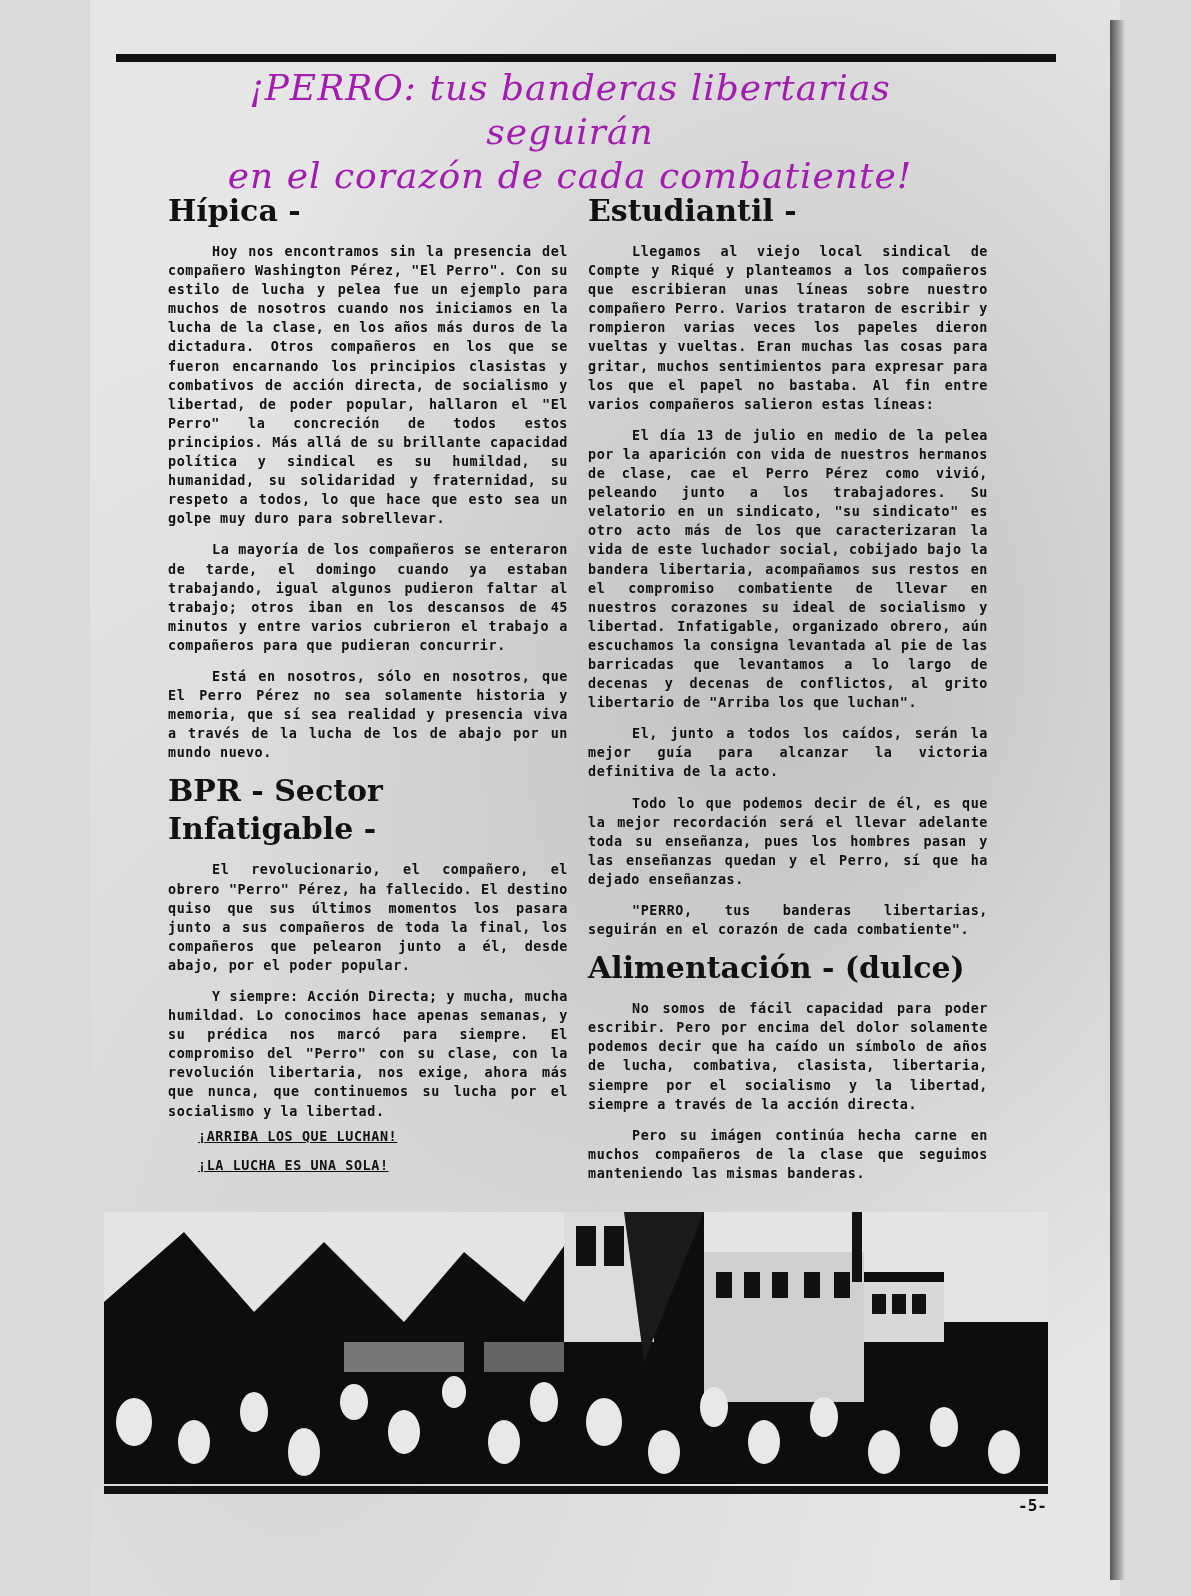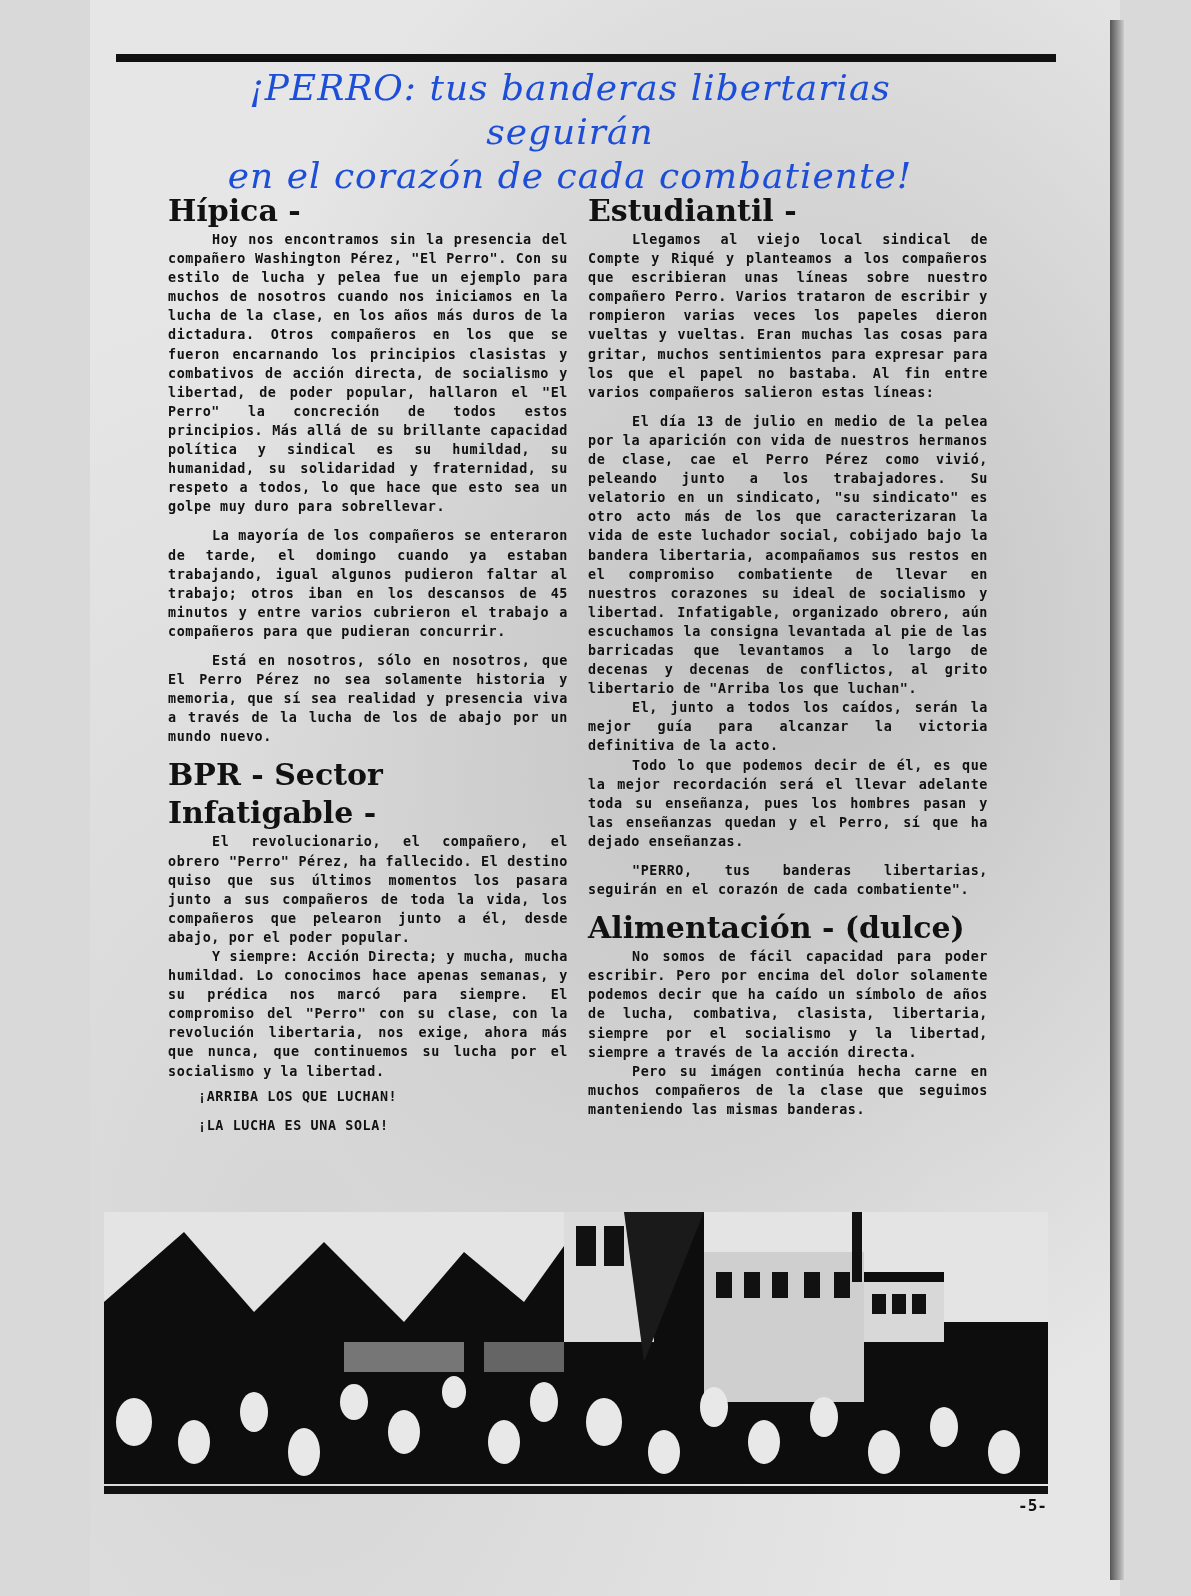--- a/index.html
+++ b/index.html
@@ -23,37 +23,37 @@
   }
   .top-rule {
     position:absolute; left:116px; top:54px; width:940px; height:8px; background:#111;
   }
   .bottom-rule {
     position:absolute; left:104px; top:1486px; width:944px; height:8px; background:#111;
   }
   .headline {
     position:absolute; left:180px; top:66px; width:780px;
     font-family:"DejaVu Serif", serif; font-style:italic;
-    font-size:36px; line-height:44px; color:#1d4ed8; text-align:center;
+    font-size:36px; line-height:44px; color:#a21caf; text-align:center;
     letter-spacing:1px;
   }
   .col {
     position:absolute; font-size:13.4px; line-height:19.1px; letter-spacing:0.6px;
     font-weight:bold;
   }
   .col-left { left:168px; top:192px; width:400px; }
   .col-right { left:588px; top:192px; width:400px; }
   .section-title {
     font-family:"DejaVu Serif", serif; font-weight:bold;
     font-size:30px; line-height:38px; margin:0; letter-spacing:0;
   }
   p { margin:0 0 10px 0; text-align:justify; }
-  p.ind { text-indent:44px; }
+  p.ind { text-indent:44px;margin-top:12px; }
   p.tight { margin-bottom:0; }
-  .slogans { margin-top:6px; }
+  .slogans { margin-top:6px;text-decoration:underline; }
   .slogan { margin:0 0 10px 0; padding-left:30px; }
   .slogan.last { padding-left:0; }
   .photo {
     position:absolute; left:104px; top:1212px; width:944px; height:272px;
     background:#0d0d0d; overflow:hidden;
   }
   .photo svg { display:block; }
   .page-num {
     position:absolute; left:1018px; top:1496px; font-size:16px; font-weight:bold;
   }
@@ -72,21 +72,21 @@
 
 <div class="col col-left">
   <section>
     <h2 class="section-title">Hípica -</h2>
     <p class="ind">Hoy nos encontramos sin la presencia del compañero Washington Pérez, "El Perro". Con su estilo de lucha y pelea fue un ejemplo para muchos de nosotros cuando nos iniciamos en la lucha de la clase, en los años más duros de la dictadura. Otros compañeros en los que se fueron encarnando los principios clasistas y combativos de acción directa, de socialismo y libertad, de poder popular, hallaron el "El Perro" la concreción de todos estos principios. Más allá de su brillante capacidad política y sindical es su humildad, su humanidad, su solidaridad y fraternidad, su respeto a todos, lo que hace que esto sea un golpe muy duro para sobrellevar.</p>
     <p class="ind">La mayoría de los compañeros se enteraron de tarde, el domingo cuando ya estaban trabajando, igual algunos pudieron faltar al trabajo; otros iban en los descansos de 45 minutos y entre varios cubrieron el trabajo a compañeros para que pudieran concurrir.</p>
     <p class="ind">Está en nosotros, sólo en nosotros, que El Perro Pérez no sea solamente historia y memoria, que sí sea realidad y presencia viva a través de la lucha de los de abajo por un mundo nuevo.</p>
   </section>
   <section>
     <h2 class="section-title">BPR - Sector Infatigable -</h2>
-    <p class="ind tight">El revolucionario, el compañero, el obrero "Perro" Pérez, ha fallecido. El destino quiso que sus últimos momentos los pasara junto a sus compañeros de toda la vida, los compañeros que pelearon junto a él, desde abajo, por el poder popular.</p>
+    <p class="ind tight">El revolucionario, el compañero, el obrero "Perro" Pérez, ha fallecido. El destino quiso que sus últimos momentos los pasara junto a sus compañeros de toda la final, los compañeros que pelearon junto a él, desde abajo, por el poder popular.</p>
     <p class="ind tight">Y siempre: Acción Directa; y mucha, mucha humildad. Lo conocimos hace apenas semanas, y su prédica nos marcó para siempre. El compromiso del "Perro" con su clase, con la revolución libertaria, nos exige, ahora más que nunca, que continuemos su lucha por el socialismo y la libertad.</p>
     <div class="slogans">
       <div class="slogan">¡ARRIBA LOS QUE LUCHAN!</div>
       <div class="slogan">¡LA LUCHA ES UNA SOLA!</div>
     </div>
   </section>
 </div>
 
 <div class="col col-right">
   <section>

